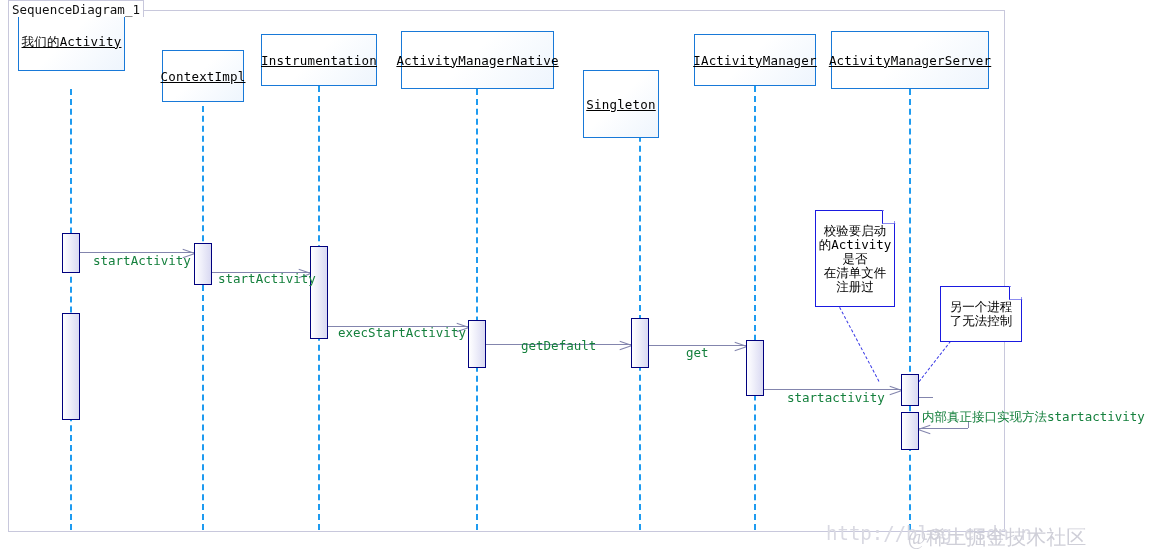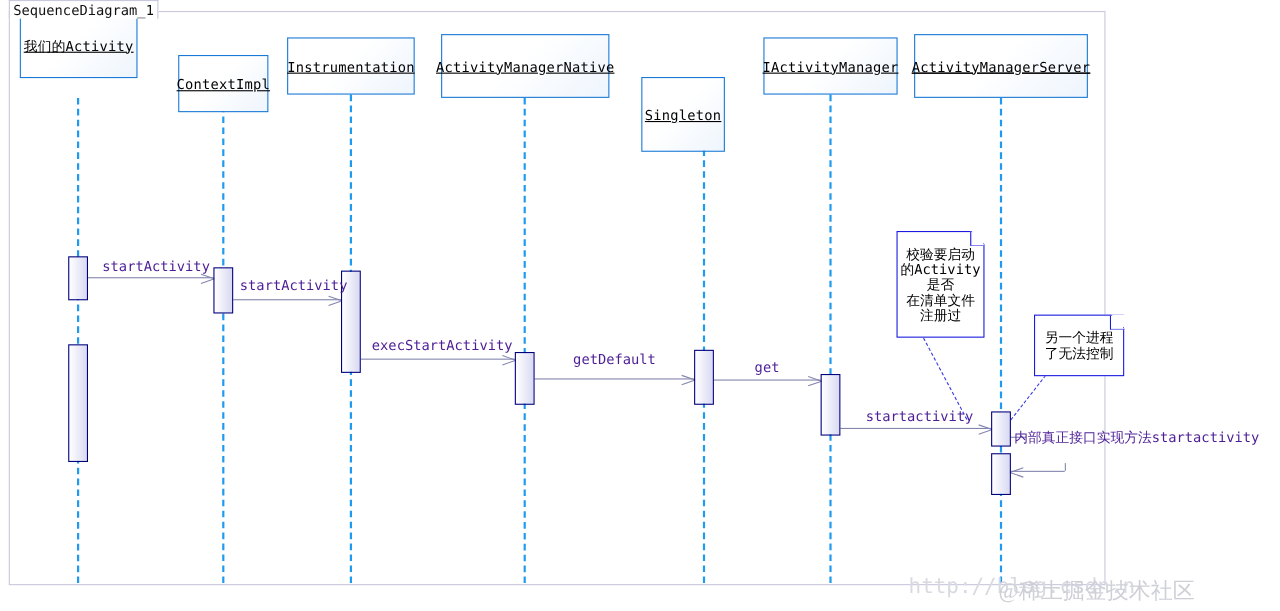--- a/index.html
+++ b/index.html
@@ -49,21 +49,21 @@
 
   
   .msg{position:absolute;height:0;border-top:1.3px solid #8385ad;z-index:2;}
   .msg::after,.msg::before{
     content:"";position:absolute;right:-1px;width:13px;height:0;
     border-top:1.3px solid #8385ad;transform-origin:100% 50%;
   }
   .msg::before{top:0;transform:rotate(-19deg);}
   .msg::after{top:0;transform:rotate(19deg);}
   .msg-label{
-    position:absolute;font-size:12.5px;color:#4c1d95;white-space:nowrap;z-index:5;
+    position:absolute;font-size:12.5px;color:#15803d;white-space:nowrap;z-index:5;margin-top:19px;
   }
 
   
   .self-v{position:absolute;width:0;border-left:1.3px solid #8385ad;z-index:2;}
   .self-h{position:absolute;height:0;border-top:1.3px solid #8385ad;z-index:2;}
   .self-h.arrow::before,.self-h.arrow::after{
     content:"";position:absolute;left:-1px;width:13px;height:0;
     border-top:1.3px solid #8385ad;transform-origin:0% 50%;
   }
   .self-h.arrow::before{top:0;transform:rotate(19deg);}

